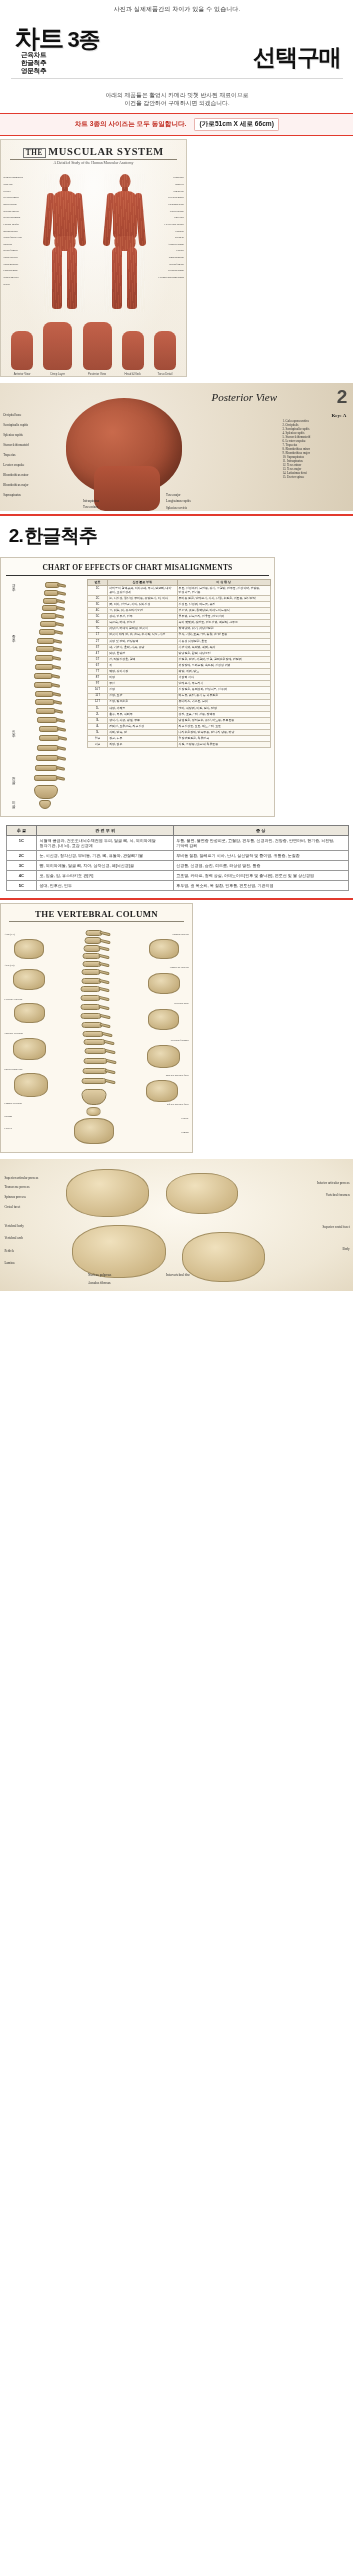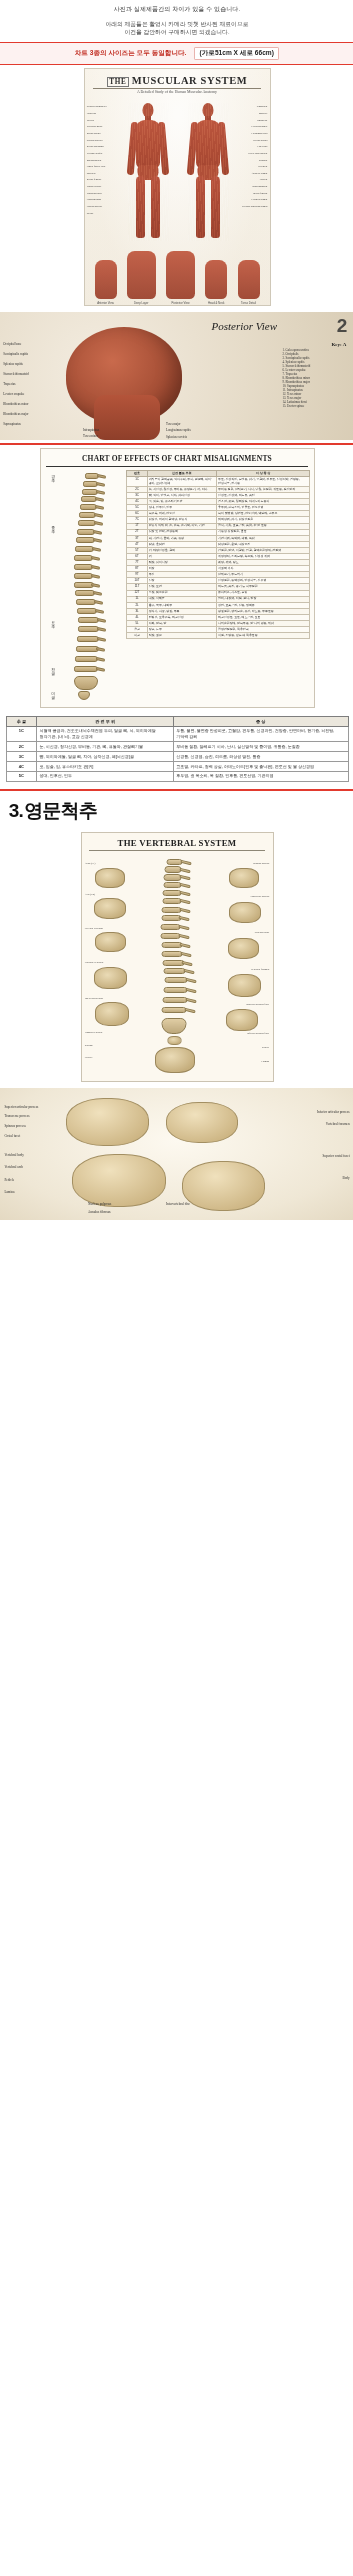--- a/index.html
+++ b/index.html
@@ -114,21 +114,20 @@
   .divider {
     height: 1.7px;
     background: #e23a2e;
     margin: 3.3px 0 0;
   }
 
   
   .poster-wrap {
     padding: 3.3px 0 5.5px;
     display: flex;
-    justify-content: center;
     background: #fff;
   }
   .poster {
     position: relative;
     background: #fbf8f2;
     border: 0.6px solid #cfc8b8;
     overflow: hidden;
   }
   .poster .paper-tint {
     position: absolute; inset: 0;
@@ -489,20 +488,34 @@
 
   .footer-pad { height: 7.7px; }
 </style>
 </head>
 <body>
 
 <div class="page">
 
   <div class="top-notice">사진과 실제제품간의 차이가 있을 수 있습니다.</div>
 
+  <div class="hero">
+    <div class="hero-inner">
+      <div class="hero-title-left">
+        <span>차트</span><span class="num">3종</span>
+      </div>
+      <div class="hero-title-right">선택구매</div>
+      <div class="hero-list">
+        <div>근육차트</div>
+        <div>한글척추</div>
+        <div>영문척추</div>
+      </div>
+      <div class="hero-rule"></div>
+    </div>
+  </div>
 
   <div class="sub-notice">
     <div>아래의 제품들은 활영시 카메라 밋쳇 반사된 재료이므로</div>
     <div>이건을 감안하여 구매하시면 되겠습니다.</div>
   </div>
 
   <div class="size-bar">
     <span>차트 3종의 사이즈는 모두 동일합니다.</span>
     <span class="size-val">(가로51cm X 세로 66cm)</span>
   </div>
@@ -640,20 +653,23 @@
       <div>11. Infraspinatus</div>
       <div>12. Teres minor</div>
       <div>13. Teres major</div>
       <div>14. Latissimus dorsi</div>
       <div>15. Erector spinae</div>
     </div>
   </div>
 
   <div class="divider"></div>
 
+  <div class="sec-head">
+    <span class="sec-num">2.</span><span>한글척추</span>
+  </div>
 
   <div class="poster-wrap">
     <div class="spine-poster">
       <div class="sp-title">CHART OF EFFECTS OF CHART MISALIGNMENTS</div>
       <div class="sp-body">
 
         <div class="sp-left">
           <div class="sp-regions">
             <div class="sp-region" style="top:2.2px;">경추</div>
             <div class="sp-region" style="top:53px;">흉추</div>
@@ -918,28 +934,25 @@
             <td class="c">5C</td>
             <td>성대, 인후선, 인두</td>
             <td>후두염, 쉰 목소리, 목 질환, 인후통, 편도선염, 기관지염</td>
           </tr>
       </tbody>
     </table>
   </div>
 
   <div class="divider"></div>
 
-  <div class="sec-head">
-    <span class="sec-num">3.</span><span>영문척추</span>
-  </div>
 
   <div class="poster-wrap">
     <div class="vc-poster">
       <div class="paper-tint"></div>
-      <div class="vc-title">THE VERTEBRAL SYSTEM</div>
+      <div class="vc-title">THE VERTEBRAL COLUMN</div>
       <div class="vc-rule"></div>
 
       <div class="vc-spine">
         <div class="vc-v" style="top:0px;   left:15.5px; width:16.6px;">
             <div class="sp"></div>
           </div>
         <div class="vc-v" style="top:7.7px;  left:14.4px; width:17px;">
             <div class="sp"></div>
           </div>
         <div class="vc-v" style="top:15.5px;  left:13.3px; width:17.7px;">

